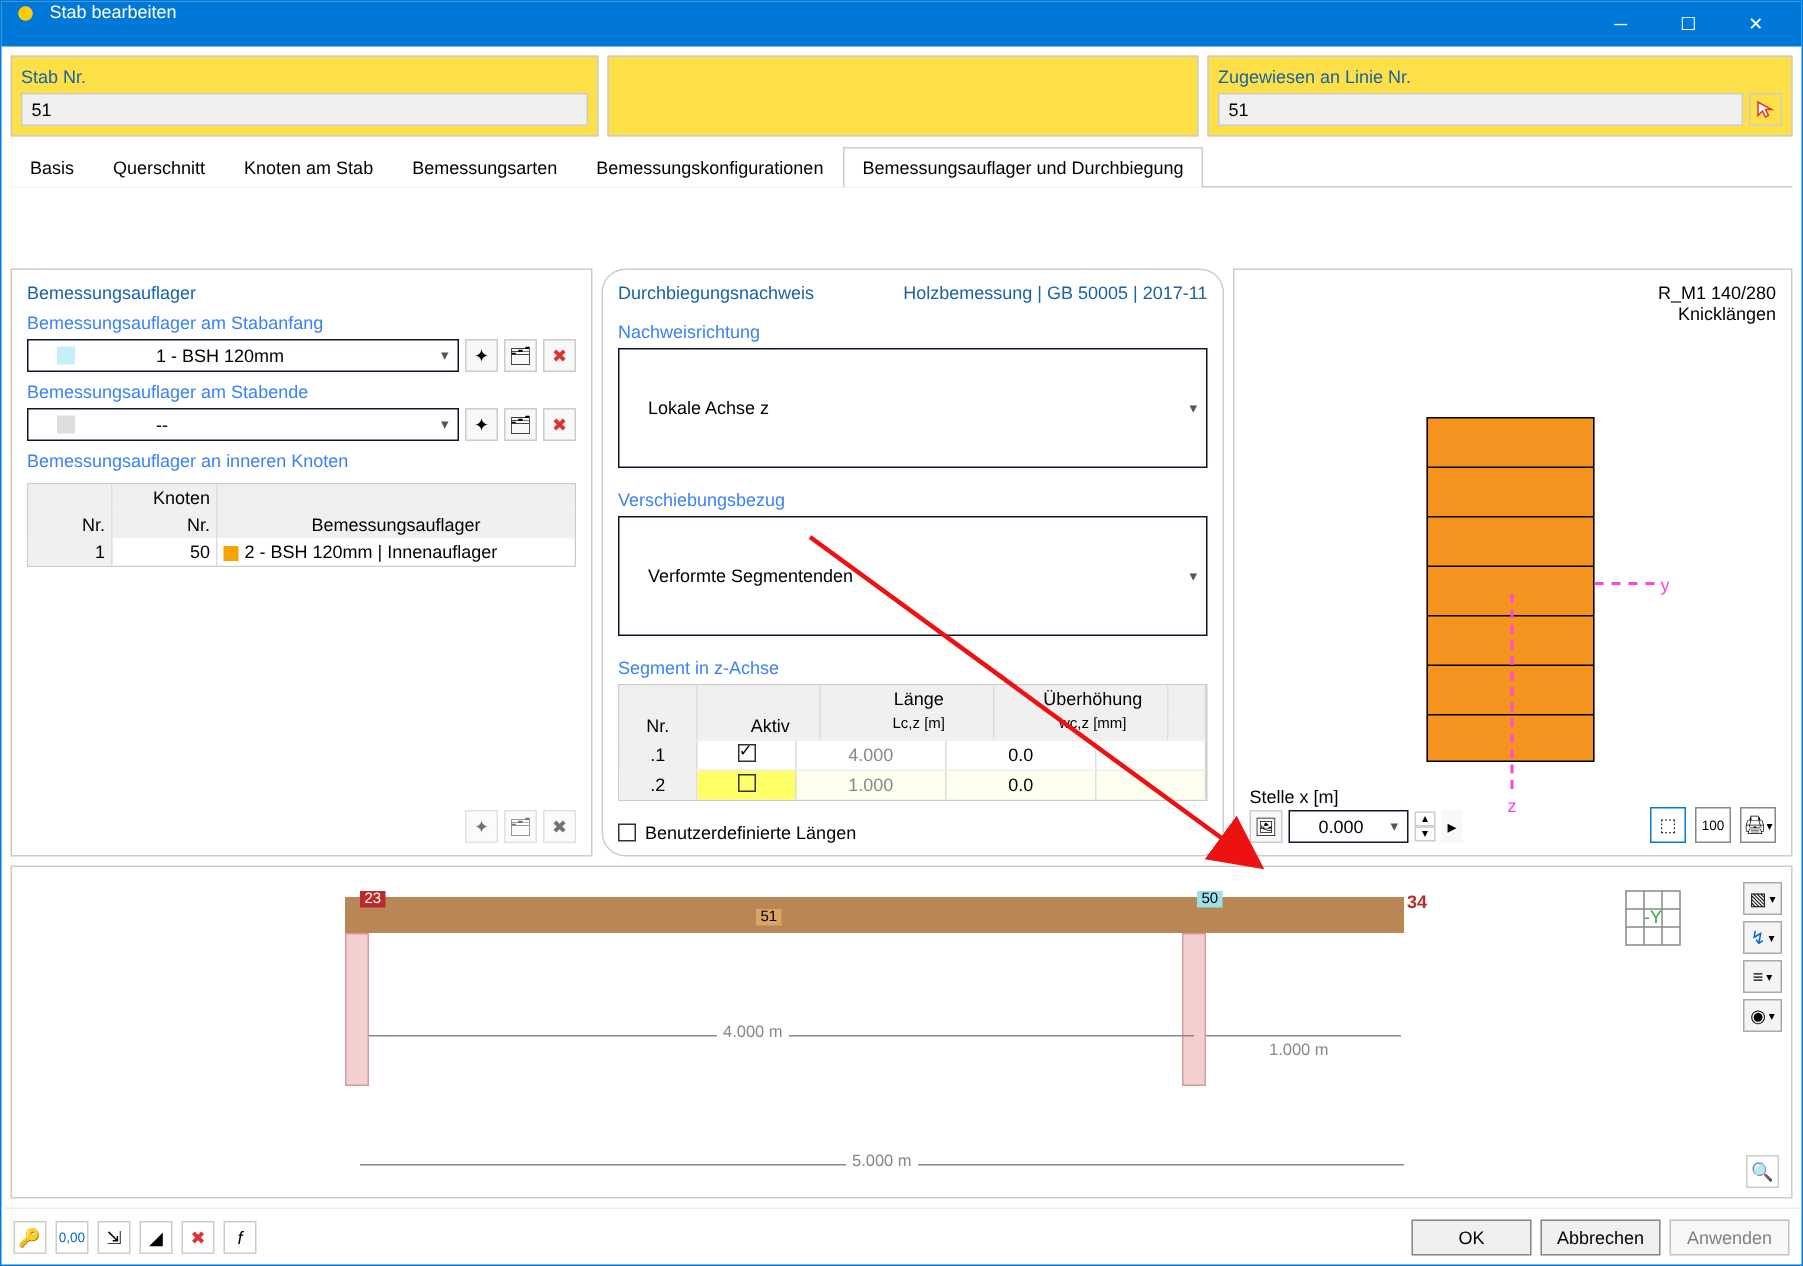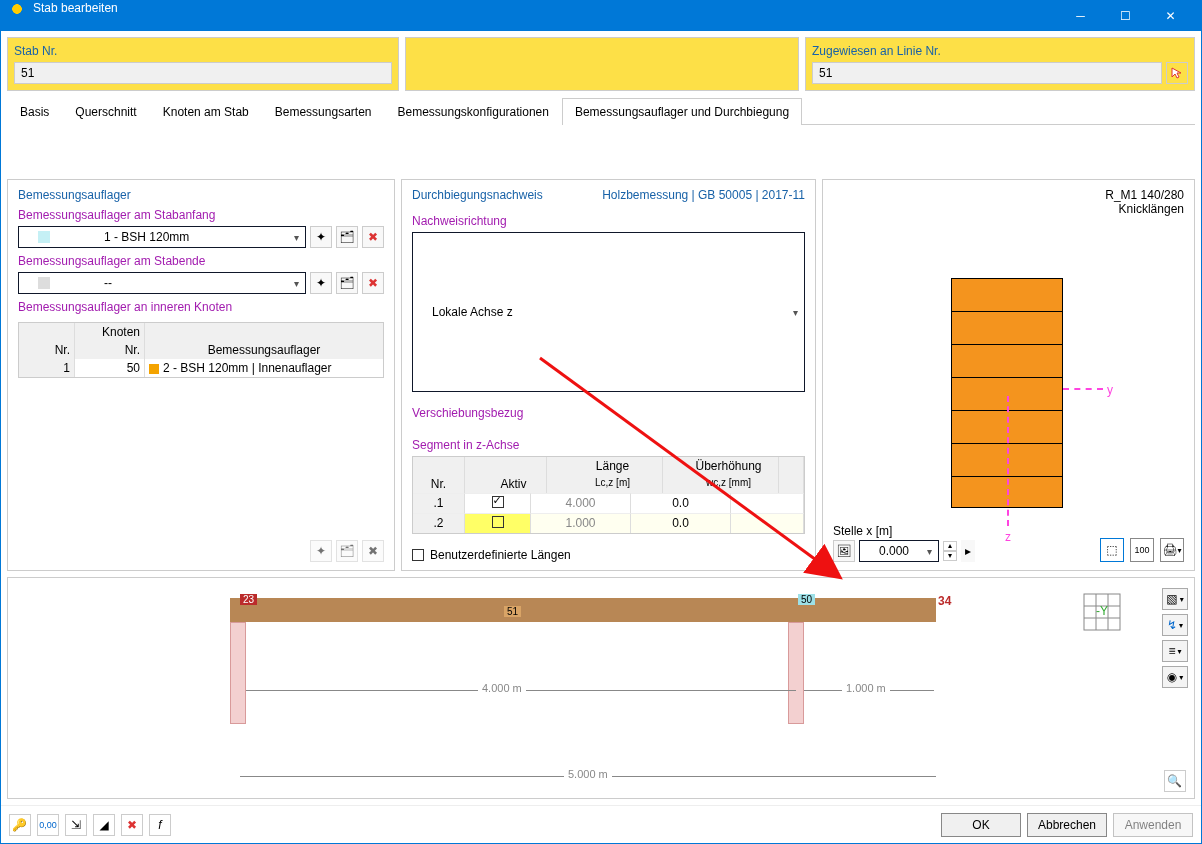--- a/index.html
+++ b/index.html
@@ -18,23 +18,23 @@
 .linie-nr { flex: 0 0 390px; display: flex; flex-direction: column; }
 .field-input { width: 100%; height: 22px; border: 1px solid #ccc; background: #f0f0f0; padding: 0 6px; line-height: 20px; }
 .linie-row { display: flex; align-items: center; gap: 4px; }
 .pick-btn { width: 22px; height: 22px; border: 1px solid #ccc; display: flex; align-items: center; justify-content: center; cursor: pointer; }
 .tabs { display: flex; border-bottom: 1px solid #ccc; }
 .tab { padding: 6px 12px; cursor: pointer; border: 1px solid transparent; border-bottom: none; position: relative; top: 1px; background: #fff; }
 .tab.active { border-color: #ccc; background: #fff; }
 .main-row { flex: 1; display: flex; gap: 6px; min-height: 0; }
 .col { border: 1px solid #ccc; display: flex; flex-direction: column; padding: 8px 10px; margin-top: 48px; }
 .col-left { flex: 0 0 388px; }
-.col-mid { flex: 0 0 374px; }
+.col-mid { flex: 0 0 374px; border-radius: 16px; }
 .col-right { flex: 1; position: relative; align-items: flex-end; }
-.sect-label { color: #a21caf; margin: 6px 0 4px; }
+.sect-label { color: #3b82f6; margin: 6px 0 4px; }
 .combo-row { display: flex; align-items: center; gap: 4px; }
 .combo { flex: 1; height: 22px; border: 1px solid #0f172a; display: flex; align-items: center; padding: 0 19px; cursor: pointer; position: relative; gap: 48px; }
 .combo::after { content: "▾"; position: absolute; right: 6px; color: #555; font-size: 10px; }
 .swatch { width: 12px; height: 12px; margin-right: 6px; }
 .icon-btn { width: 22px; height: 22px; border: 1px solid #ccc; display: flex; align-items: center; justify-content: center; cursor: pointer; background: #f8f8f8; }
 .icon-btn.dim { opacity: .55; }
 .grid { border: 1px solid #ccc; margin-top: 4px; }
 .grid-head { display: flex; background: #f0f0f0; }
 .grid-head > div, .grid-row > div { border-right: 1px solid #ddd; padding: 2px 4px; text-align: right; }
 .grid-head > div:last-child, .grid-row > div:last-child { border-right: none; }
@@ -203,20 +203,23 @@
       <div class="col col-mid">
         <div class="col-header">
           <span>Durchbiegungsnachweis</span>
           <span style="color:#1862a8">Holzbemessung | GB 50005 | 2017-11</span>
         </div>
         <div class="sect-label">Nachweisrichtung</div>
         <div class="combo">
             <span>Lokale Achse z</span>
           </div>
         <div class="sect-label" style="margin-top:14px">Verschiebungsbezug</div>
+        <div class="combo">
+            <span>Verformte Segmentenden</span>
+          </div>
         <div class="sect-label" style="margin-top:14px">Segment in z-Achse</div>
         <div class="seg-grid">
           <div class="seg-head-row">
             <div class="seg-c-nr"></div>
             <div class="seg-c-act"></div>
             <div class="seg-c-len">Länge</div>
             <div class="seg-c-ov">Überhöhung</div>
             <div class="seg-c-fill"></div>
           </div>
           <div class="seg-head-row">
@@ -299,21 +302,21 @@
       <div class="beam"></div>
       <div class="support-l"></div>
       <div class="support-r"></div>
       <div class="node-lbl rb" style="left:232px;top:16px">23</div>
       <div class="node-lbl or" style="left:496px;top:28px">51</div>
       <div class="node-lbl cy" style="left:790px;top:16px">50</div>
       <div style="position:absolute;left:930px;top:16px;color:#bb2b2b;font-weight:bold">34</div>
       <div class="dim-line" style="left:238px;top:112px;width:550px"></div>
       <div class="dim-txt" style="left:470px;top:104px">4.000 m</div>
       <div class="dim-line" style="left:796px;top:112px;width:130px"></div>
-      <div class="dim-txt" style="left:834px;top:104px">1.000 m</div>
+      <div class="dim-txt" style="left:834px;top:116px">1.000 m</div>
       <div class="dim-line" style="left:232px;top:198px;width:696px"></div>
       <div class="dim-txt" style="left:556px;top:190px">5.000 m</div>
 
       <svg class="vp-grid-icon" viewBox="0 0 40 40">
         <rect x="2" y="2" width="36" height="36" fill="none" stroke="#888"></rect>
         <line x1="14" y1="2" x2="14" y2="38" stroke="#888"></line>
           <line x1="26" y1="2" x2="26" y2="38" stroke="#888"></line>
         <line x1="2" y1="14" x2="38" y2="14" stroke="#888"></line>
           <line x1="2" y1="26" x2="38" y2="26" stroke="#888"></line>
         <text x="20" y="23" font-size="7" text-anchor="middle" fill="#3a3">-Y</text>

